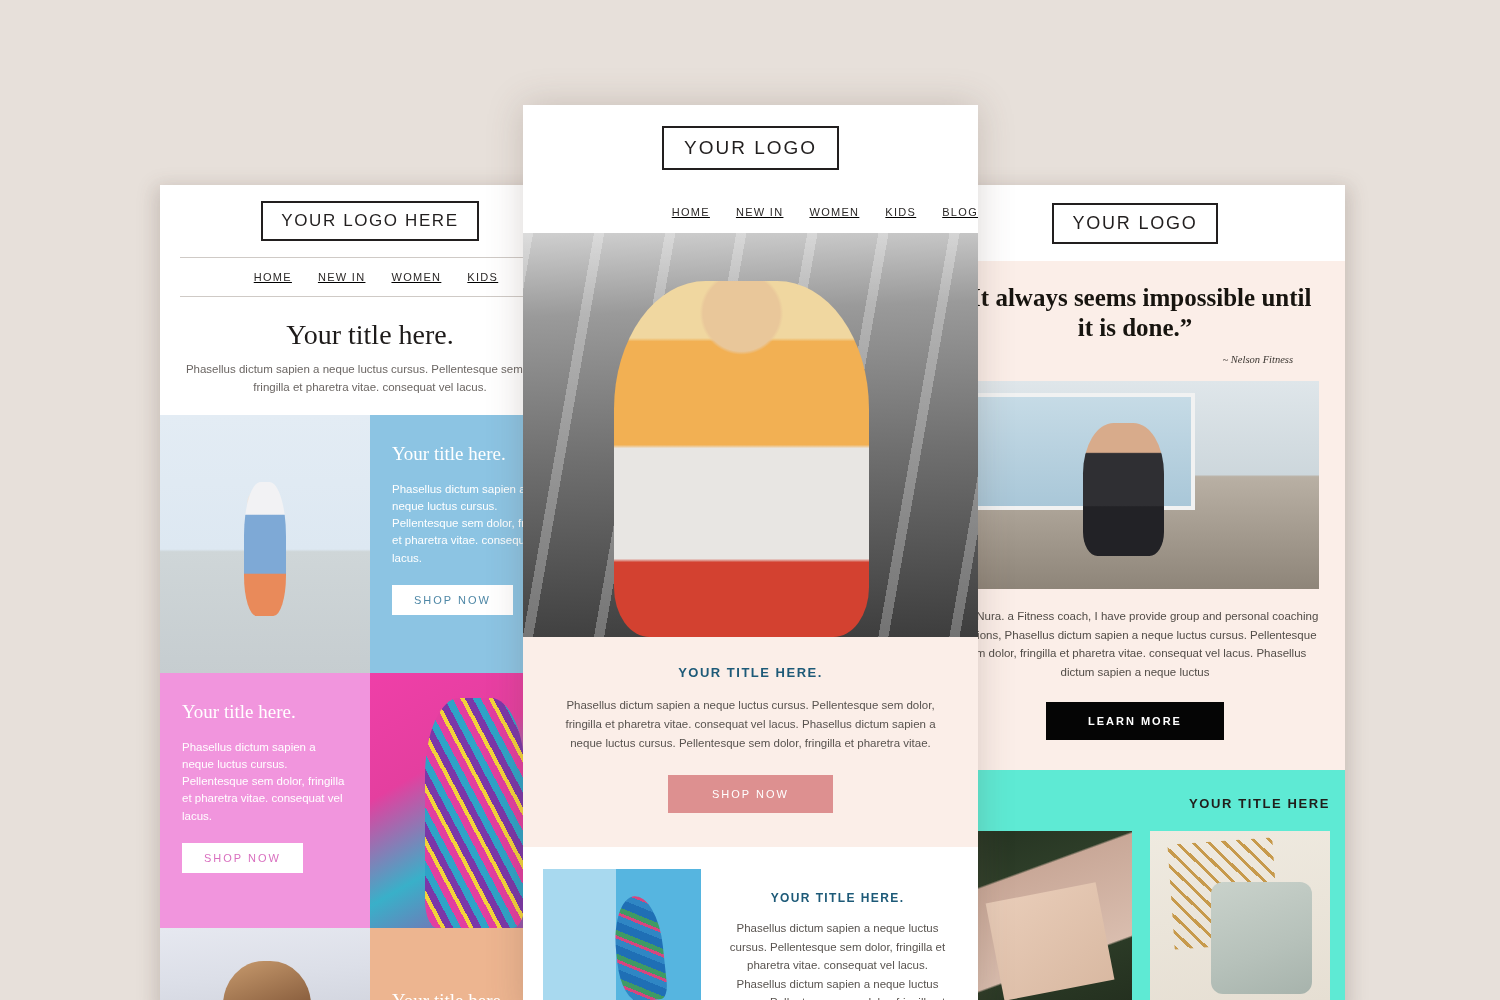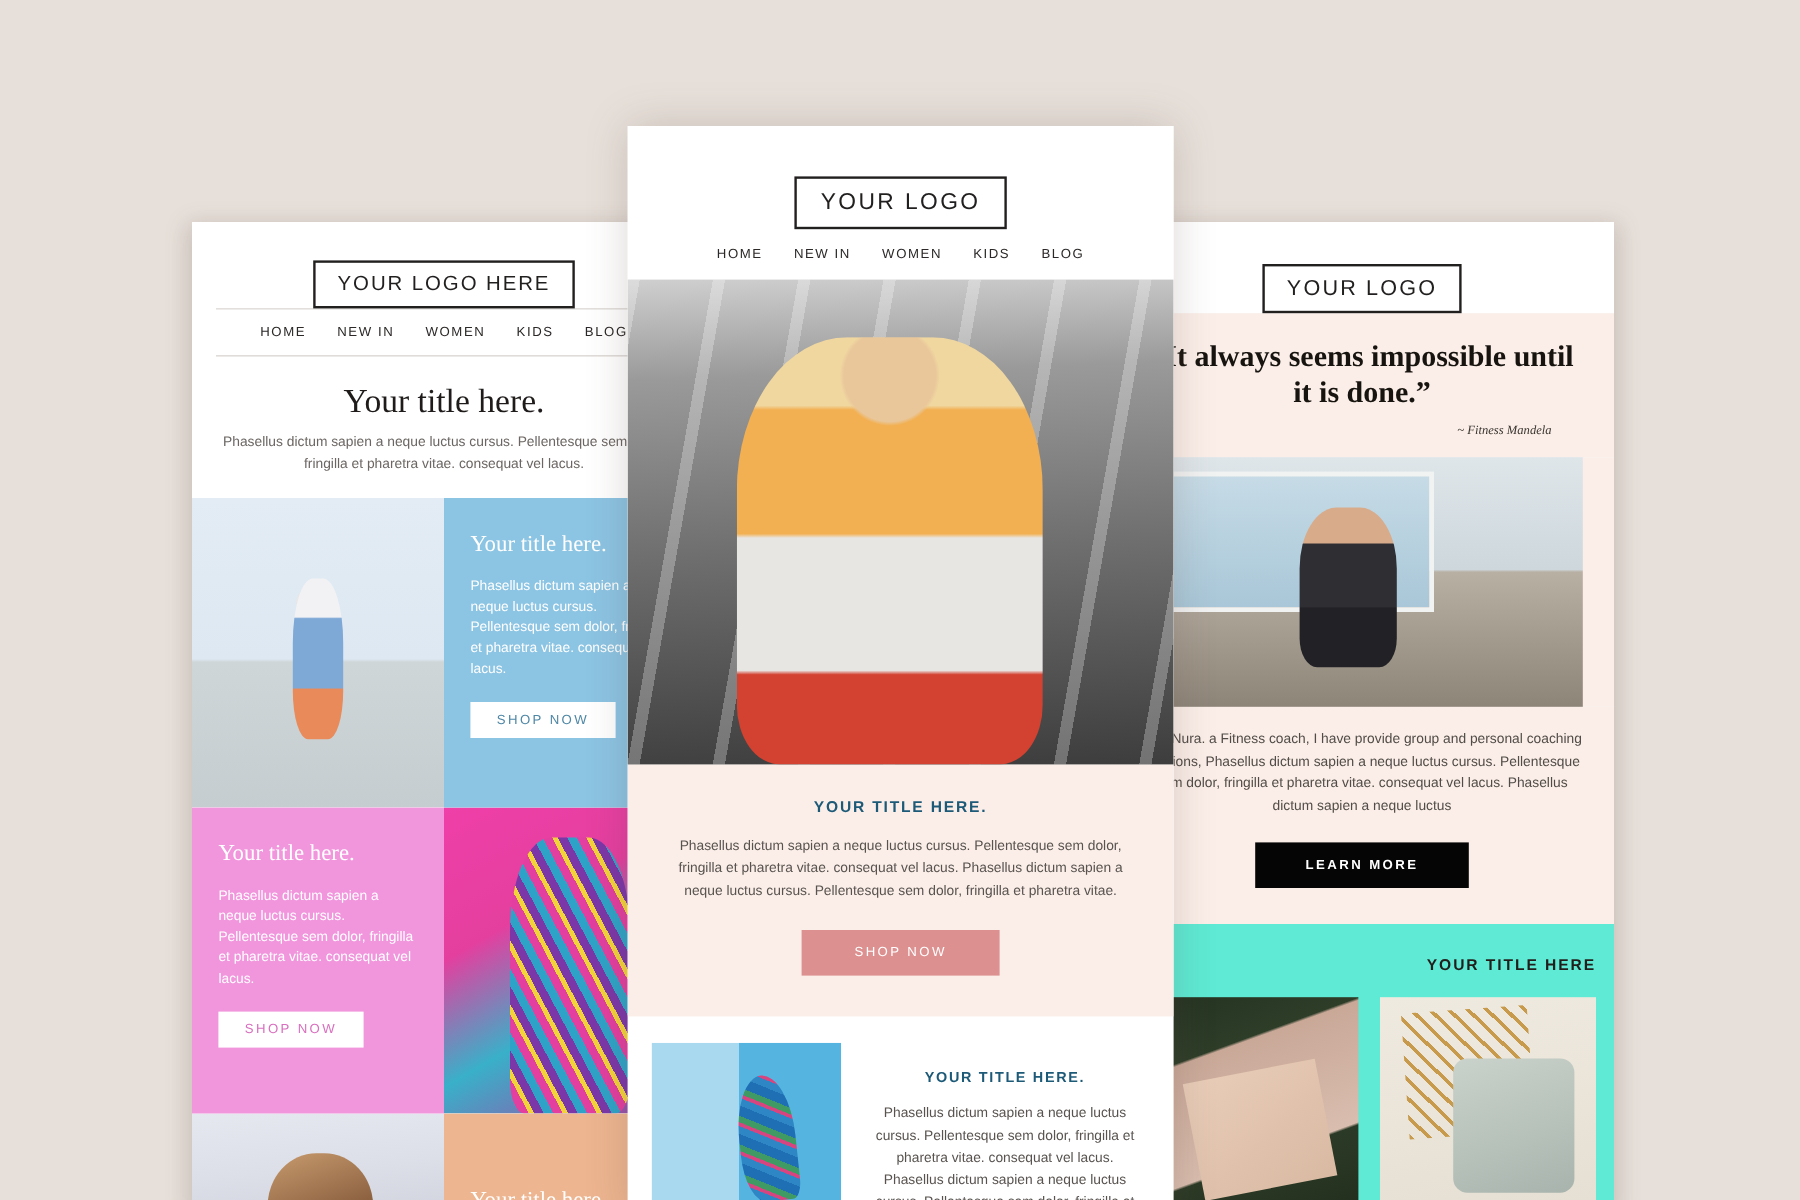--- a/index.html
+++ b/index.html
@@ -30,34 +30,35 @@
   }
   .panel-center {
     left: 523px; top: 105px; width: 455px; height: 910px;
     box-shadow: 0 0 34px rgba(90,70,60,0.22);
     z-index: 5;
   }
 
   
   .logo-bar {
     background: #ffffff;
-    display: flex; align-items: flex-end; justify-content: center;
+    display: flex; align-items: center; justify-content: center;
   }
   .logo-box {
     border: 2px solid #221f1f;
     color: #221f1f;
     font-family: "Liberation Sans", sans-serif;
     letter-spacing: 1.6px;
     text-align: center;
     white-space: nowrap;
   }
   .navbar {
-    display: flex; align-items: center; justify-content: center;
+    display: flex; align-items: center; justify-content: flex-end;
     gap: 26px;
     background: #ffffff;
+    text-decoration: underline;
   }
   .navbar .nav-item {
     font-size: 11px;
     letter-spacing: 1.3px;
     color: #2b2827;
     text-transform: uppercase;
     white-space: nowrap;
   }
   .serif-title {
     font-family: "Liberation Serif", serif;
@@ -316,21 +317,21 @@
   </div>
 
   <div class="panel panel-right">
 
     <div class="logo-bar pr-logo-bar">
       <div class="logo-box pr-logo-box">YOUR LOGO</div>
     </div>
 
     <div class="pr-quote">
       <h1>“It always seems impossible until it is done.”</h1>
-      <div class="attr">~ Fitness Mandela</div>
+      <div class="attr">~ Nelson Fitness</div>
     </div>
 
     <div class="pr-photo-wrap">
       <div class="photo ph-gym pr-photo"></div>
     </div>
 
     <div class="pr-body">
       <p>I'am Nura. a Fitness coach, I have provide group and personal coaching sessions, Phasellus dictum sapien a neque luctus cursus. Pellentesque sem dolor, fringilla et pharetra vitae. consequat vel lacus. Phasellus dictum sapien a neque luctus</p>
       <span class="btn">LEARN MORE</span>
     </div>

